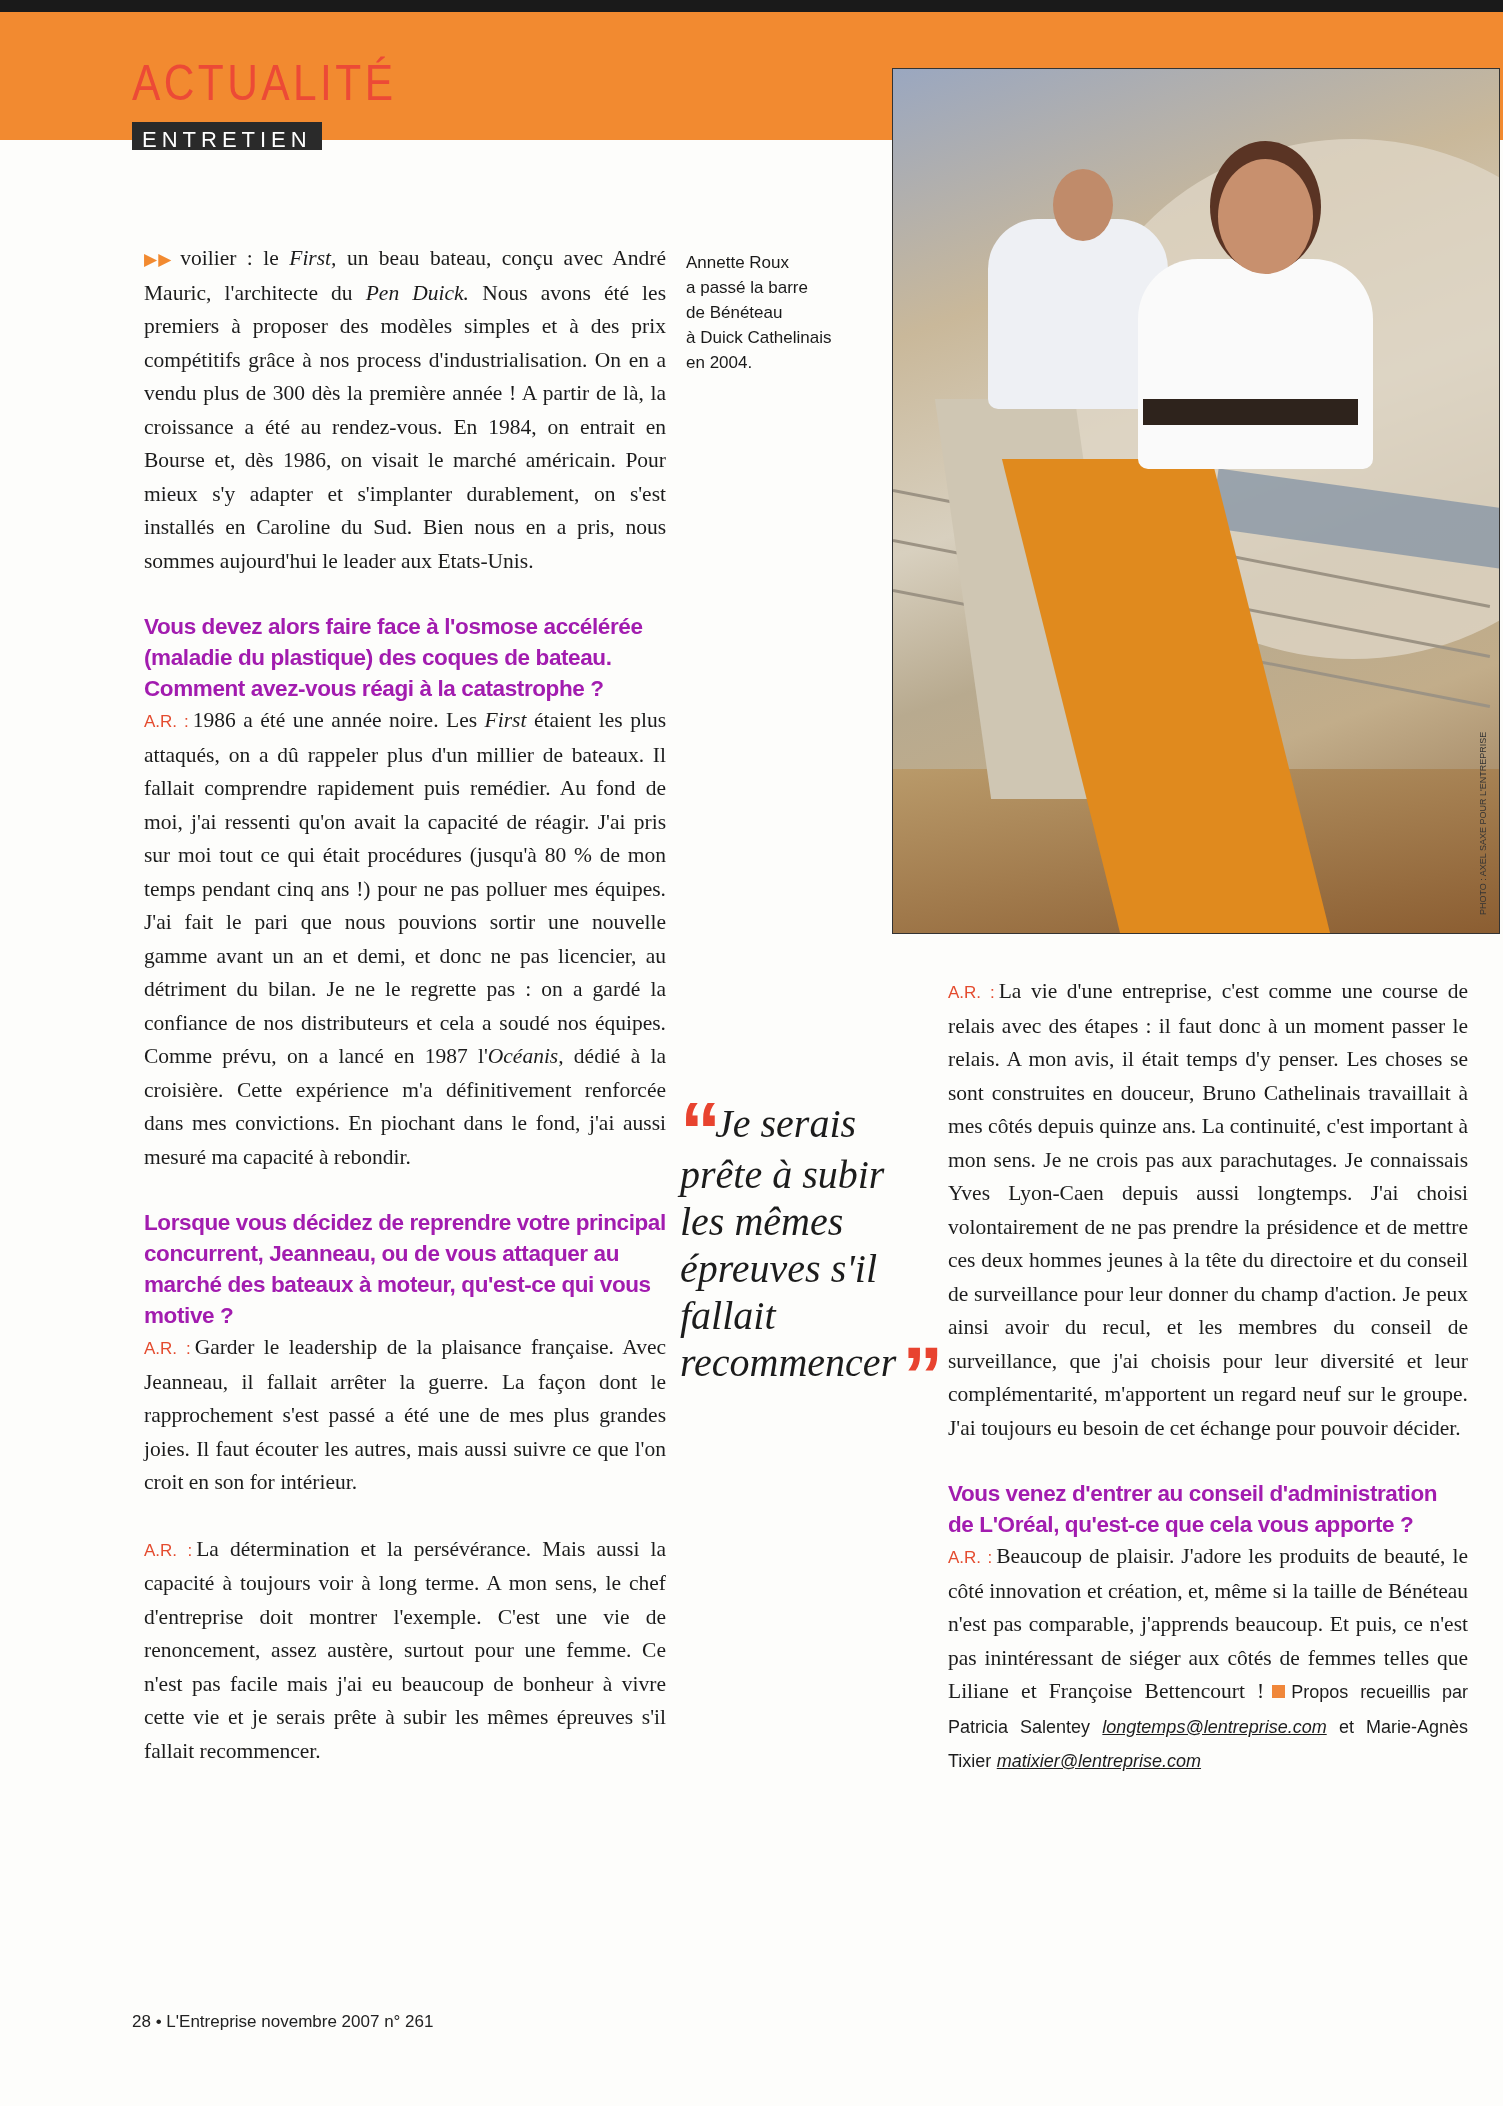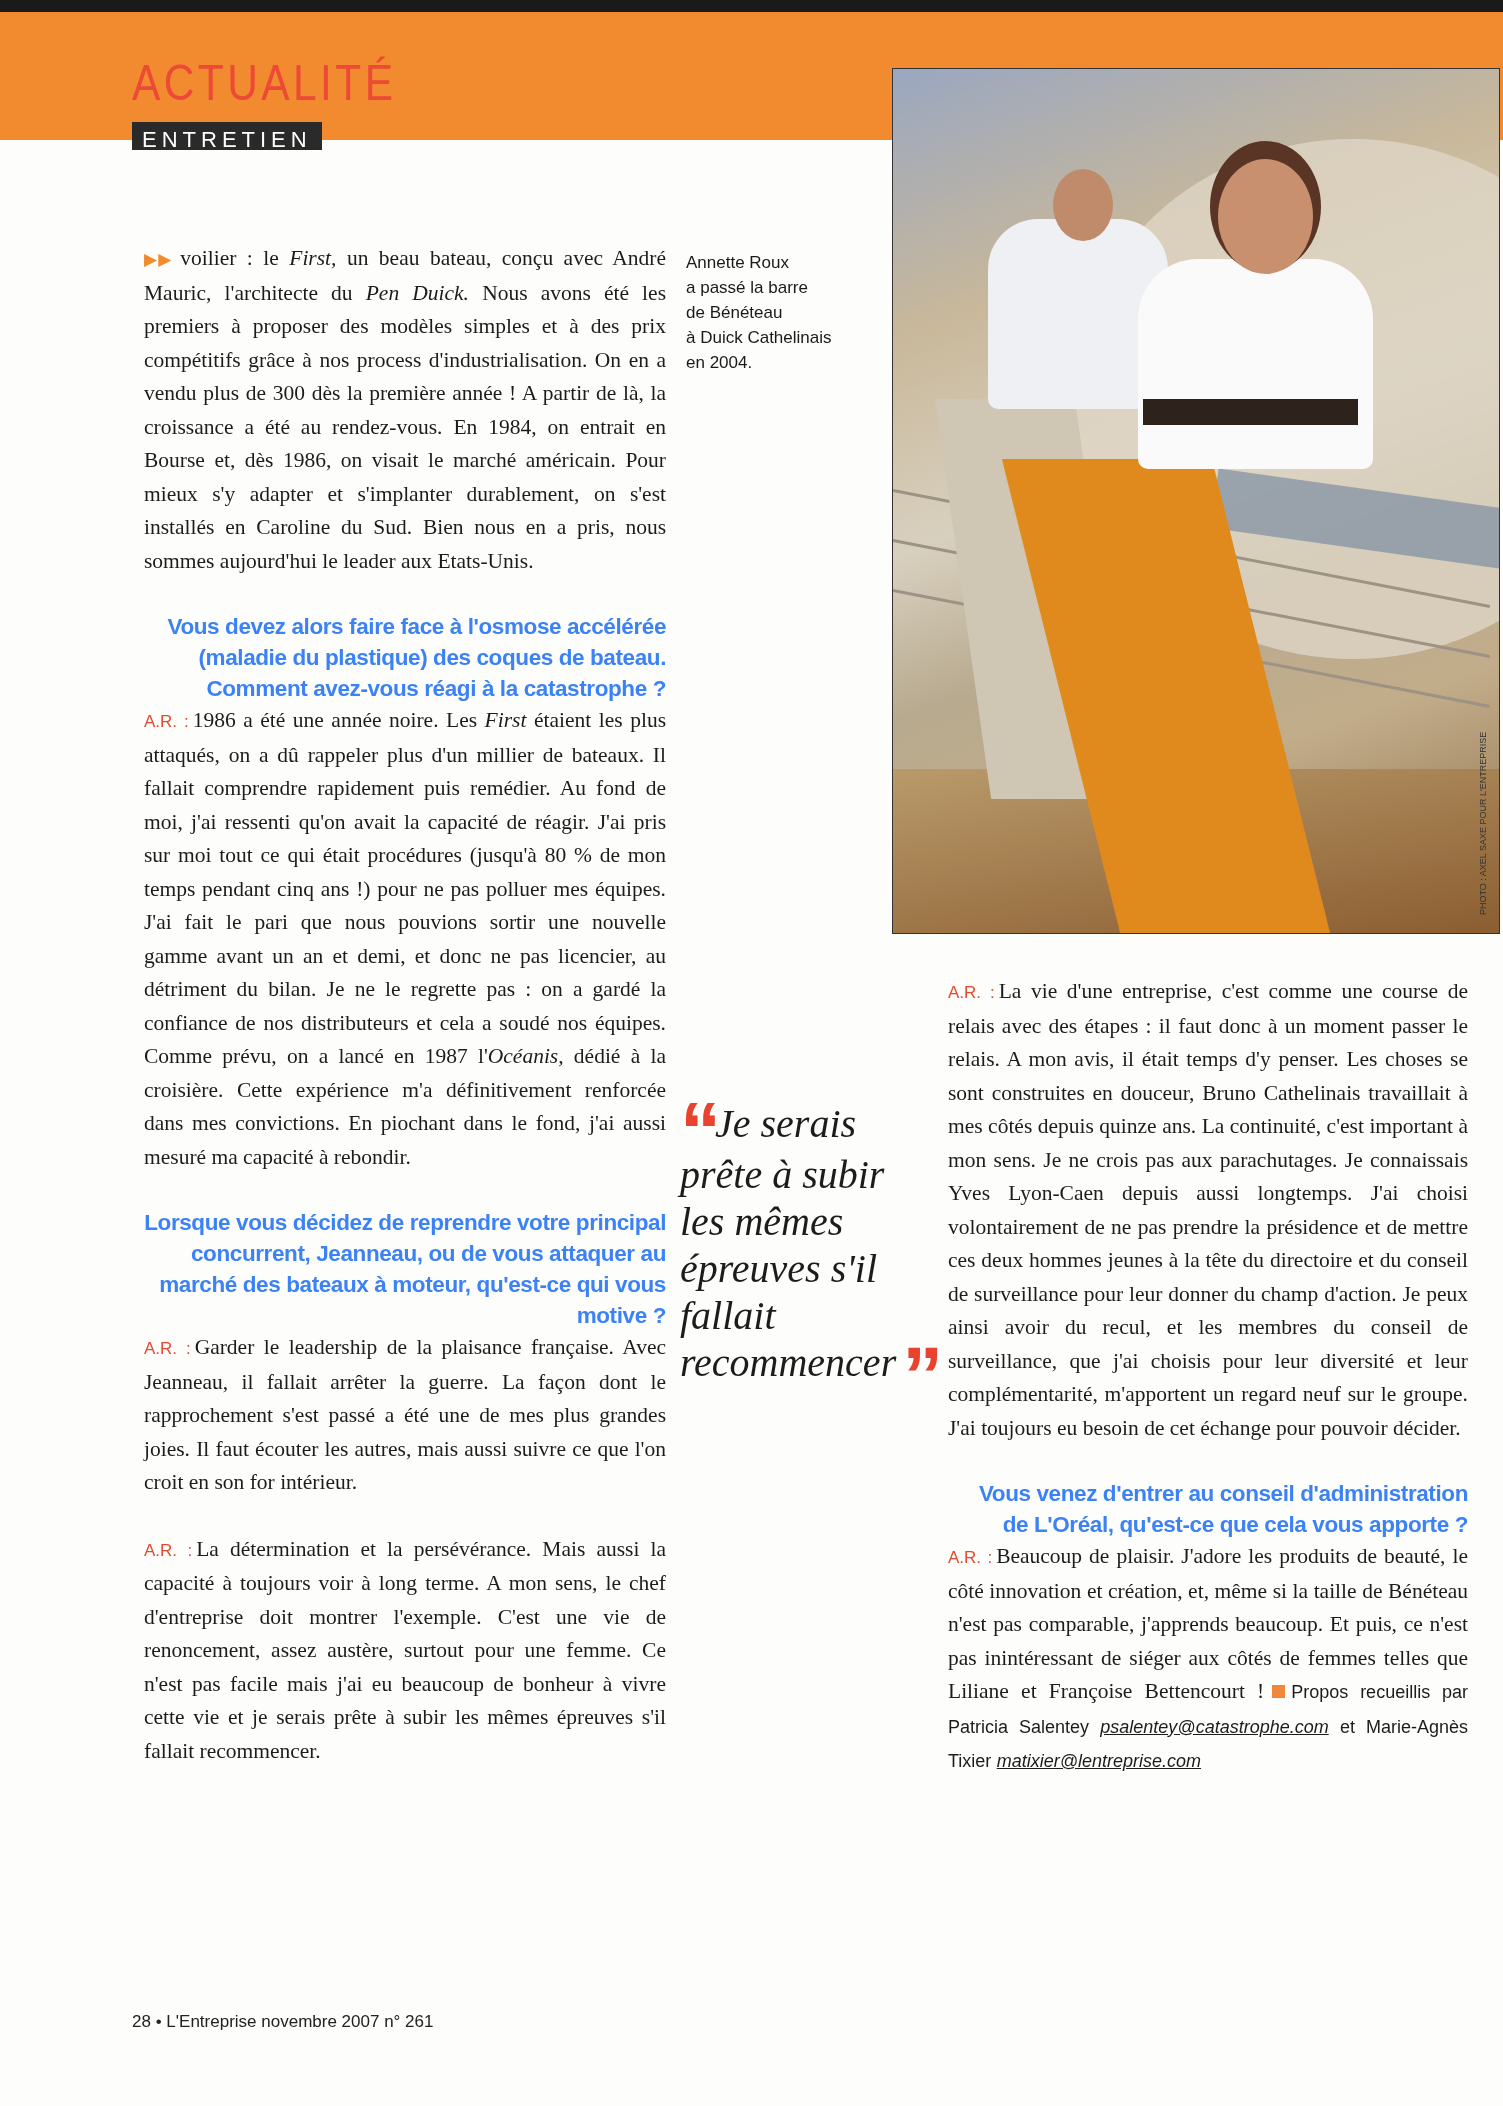--- a/index.html
+++ b/index.html
@@ -27,21 +27,21 @@
 
   .photo-credit { position: absolute; left: 1478px; top: 915px; transform: rotate(-90deg); transform-origin: left top; font-family: "Liberation Sans", sans-serif; font-size: 9px; color: #333; white-space: nowrap; }
 
   .caption { position: absolute; left: 686px; top: 250px; width: 190px; font-family: "Liberation Sans", sans-serif; font-size: 17px; line-height: 25px; color: #1a1a1a; }
   .caption span { display: block; }
 
   .col { position: absolute; font-size: 21.5px; line-height: 33.5px; text-align: justify; }
   .col-left { left: 132px; top: 242px; width: 522px; margin-left: 12px; }
   .col-right { left: 948px; top: 975px; width: 520px; }
 
-  .q { font-family: "Liberation Sans", sans-serif; font-weight: bold; font-size: 22.5px; line-height: 31px; color: #3b82f6; text-align: right; letter-spacing: -0.4px; }
+  .q { font-family: "Liberation Sans", sans-serif; font-weight: bold; font-size: 22.5px; line-height: 31px; color: #a21caf; text-align: left; letter-spacing: -0.4px; }
   .ar { font-family: "Liberation Sans", sans-serif; color: #e44b2e; font-size: 17px; margin-right: 4px; }
   .p { margin-bottom: 0; }
   .gap { height: 33px; }
   .arrows { color: #f28a30; font-size: 17px; letter-spacing: -4px; margin-right: 8px; }
   em { font-style: italic; }
 
   .pull-quote { position: absolute; left: 680px; top: 1100px; width: 230px; font-style: italic; font-size: 40px; line-height: 47px; color: #1c1c1c; }
   .qmark { color: #e8432f; font-family: "Liberation Sans", sans-serif; font-weight: bold; font-size: 82px; line-height: 40px; vertical-align: -22px; font-style: normal; letter-spacing: -6px; }
   .qmark-end { vertical-align: -28px; margin-left: 6px; }
 
@@ -110,21 +110,21 @@
 </div>
 
 <div class="col col-right">
   <p class="p">
     <span class="ar">A.R. :</span><span>La vie d'une entreprise, c'est comme une course de relais avec des étapes : il faut donc à un moment passer le relais. A mon avis, il était temps d'y penser. Les choses se sont construites en douceur, Bruno Cathelinais travaillait à mes côtés depuis quinze ans. La continuité, c'est important à mon sens. Je ne crois pas aux parachutages. Je connaissais Yves Lyon-Caen depuis aussi longtemps. J'ai choisi volontairement de ne pas prendre la présidence et de mettre ces deux hommes jeunes à la tête du directoire et du conseil de surveillance pour leur donner du champ d'action. Je peux ainsi avoir du recul, et les membres du conseil de surveillance, que j'ai choisis pour leur diversité et leur complémentarité, m'apportent un regard neuf sur le groupe. J'ai toujours eu besoin de cet échange pour pouvoir décider.</span>
   </p>
   <div class="gap"></div>
   <p class="q">Vous venez d'entrer au conseil d'administration de L'Oréal, qu'est-ce que cela vous apporte ?</p>
   <p class="p">
     <span class="ar">A.R. :</span><span>Beaucoup de plaisir. J'adore les produits de beauté, le côté innovation et création, et, même si la taille de Bénéteau n'est pas comparable, j'apprends beaucoup. Et puis, ce n'est pas inintéressant de siéger aux côtés de femmes telles que Liliane et Françoise Bettencourt !</span><span class="stop-square"></span><span class="signoff">Propos recueillis par Patricia Salentey</span>
-    <span class="signoff email">psalentey@catastrophe.com</span>
+    <span class="signoff email">longtemps@lentreprise.com</span>
     <span class="signoff">et Marie-Agnès Tixier</span>
     <span class="signoff email">matixier@lentreprise.com</span>
   </p>
 </div>
 
 <div class="folio">
   <span>28</span>
   <span>•</span>
   <span>L'Entreprise</span>
   <span class="light">novembre 2007</span>

